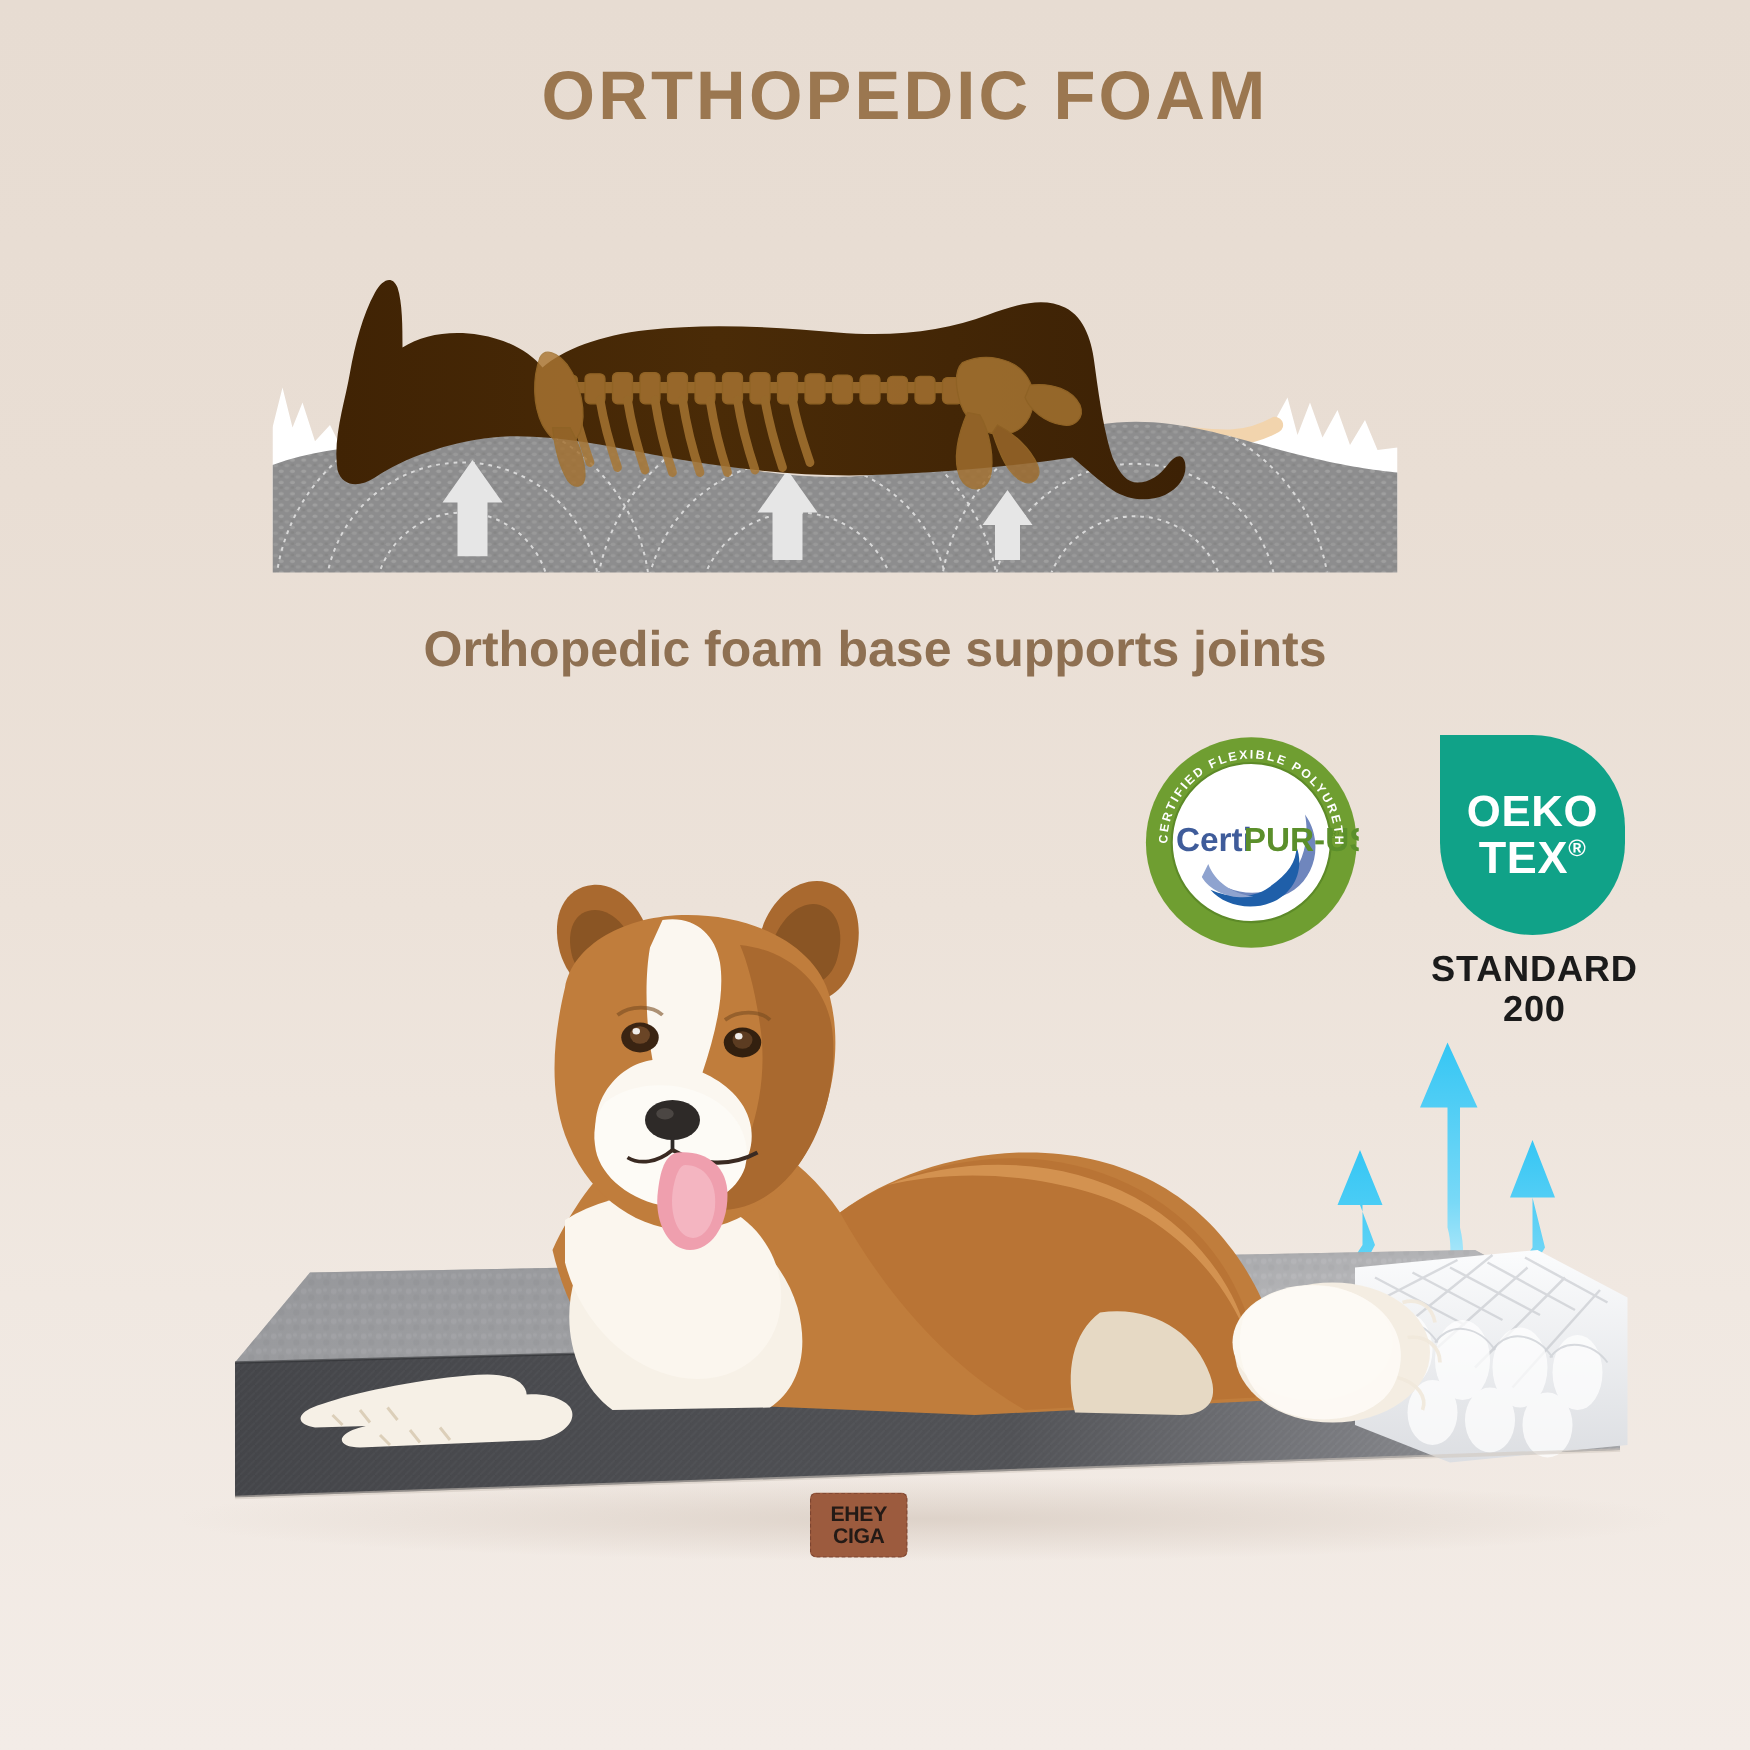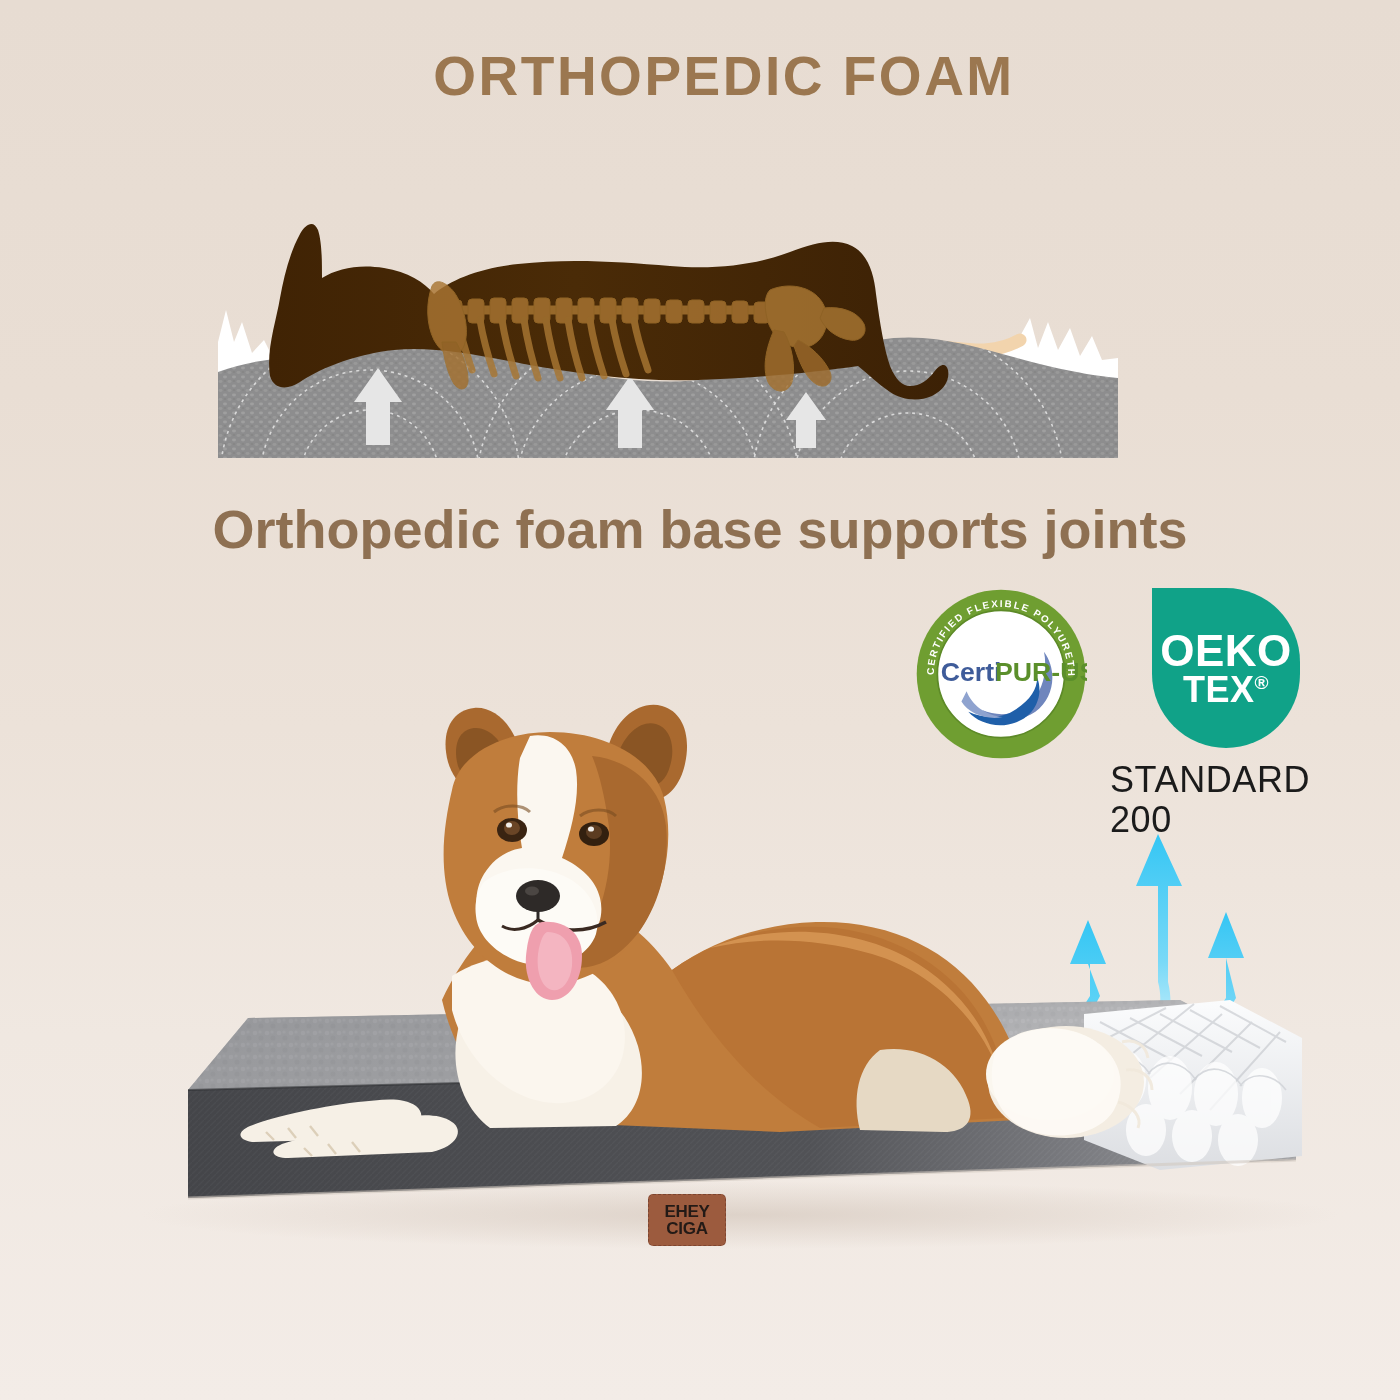--- a/index.html
+++ b/index.html
@@ -45,21 +45,21 @@
     height: 290px;
   }
   .illus svg { display: block; width: 100%; height: 100%; }
 
   .caption-1 {
     position: absolute;
     top: 498px;
     left: 0;
     width: 1400px;
     text-align: center;
-    font-size: 54px;
+    font-size: 40px;
     font-weight: 700;
     color: #8e7052;
   }
 
   
   .badge-certipur {
     position: absolute;
     left: 915px;
     top: 588px;
     width: 172px;
@@ -81,38 +81,39 @@
     background: #10a288;
     border-radius: 0 74px 74px 74px;
     display: flex;
     flex-direction: column;
     align-items: center;
     justify-content: center;
     color: #ffffff;
     line-height: 0.98;
   }
   .oeko-line1 {
-    font-size: 44px;
+    font-size: 35px;
     font-weight: 700;
     letter-spacing: 0.5px;
   }
   .oeko-line2 {
     font-size: 36px;
     font-weight: 700;
     letter-spacing: 0.5px;
   }
   .oeko-reg { font-size: 19px; vertical-align: super; }
   .oeko-standard {
     position: absolute;
     left: 1110px;
     top: 760px;
     width: 235px;
+    text-align: center;
     color: #1b1b1b;
-    font-size: 36px;
-    font-weight: 400;
+    font-size: 29px;
+    font-weight: 700;
     line-height: 1.12;
     letter-spacing: 0.6px;
   }
 
   
   .arrows {
     position: absolute;
     left: 1048px;
     top: 826px;
     width: 240px;

